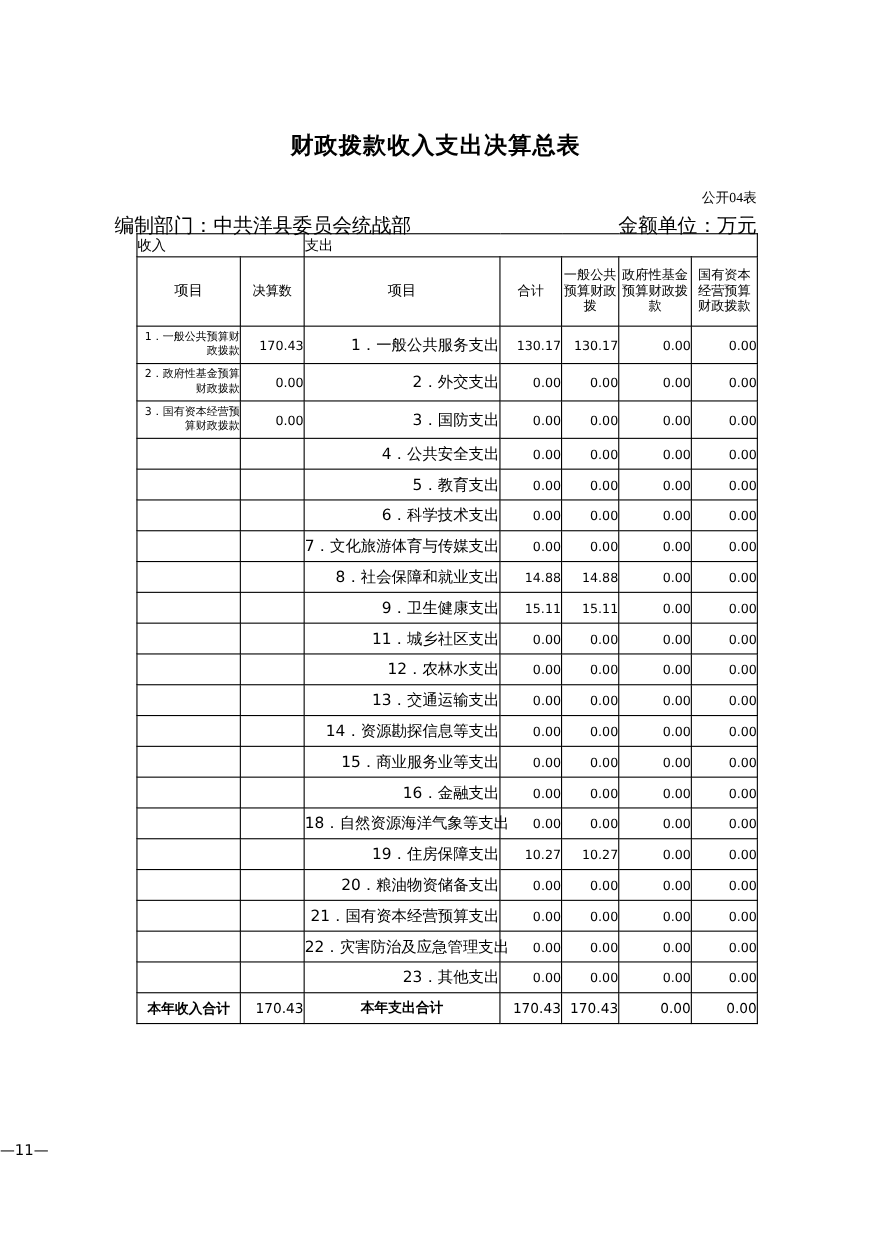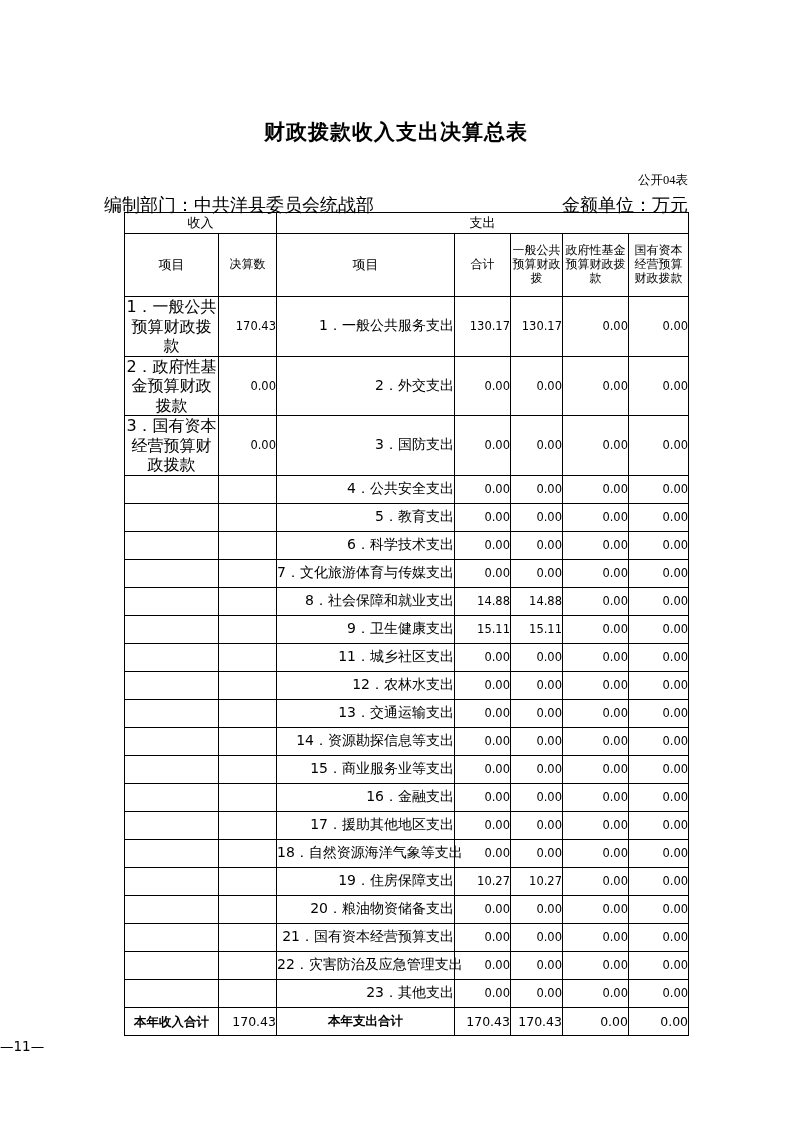--- a/index.html
+++ b/index.html
@@ -58,38 +58,38 @@
     width: 564px;
     font-size: 11.5px;
   }
   table.budget td, table.budget th {
     border: 1px solid #000000;
     padding: 0;
     vertical-align: middle;
     font-weight: normal;
   }
   .hdr-group {
-    text-align: center;
+    text-align: left;
     height: 20px;
     font-size: 13px;
   }
   .hdr-cell {
     text-align: center;
     height: 62px;
     font-size: 12px;
     line-height: 1.15;
     padding: 0 1px;
   }
   .hdr-cell.big { font-size: 13px; }
 
   .cell-label {
     padding: 2px 2px 2px 3px;
-    font-size: 16px;
+    font-size: 10px;
     line-height: 1.22;
-    text-align: center;
+    text-align: right;
   }
   .cell-label-exp {
     padding: 2px 2px 2px 5px;
     font-size: 14px;
     text-align: right;
     white-space: nowrap;
   }
   .cell-num {
     text-align: right;
     padding: 2px 4px 2px 2px;
@@ -312,29 +312,20 @@
       <tr class="row-h">
         <td class="empty-cell"></td>
         <td class="empty-cell"></td>
         <td class="cell-label-exp">16．金融支出</td>
         <td class="cell-num">0.00</td>
         <td class="cell-num">0.00</td>
         <td class="cell-num">0.00</td>
         <td class="cell-num">0.00</td>
       </tr>
 
-      <tr class="row-h">
-        <td class="empty-cell"></td>
-        <td class="empty-cell"></td>
-        <td class="cell-label-exp">17．援助其他地区支出</td>
-        <td class="cell-num">0.00</td>
-        <td class="cell-num">0.00</td>
-        <td class="cell-num">0.00</td>
-        <td class="cell-num">0.00</td>
-      </tr>
 
       <tr class="row-h">
         <td class="empty-cell"></td>
         <td class="empty-cell"></td>
         <td class="cell-label-exp">18．自然资源海洋气象等支出</td>
         <td class="cell-num">0.00</td>
         <td class="cell-num">0.00</td>
         <td class="cell-num">0.00</td>
         <td class="cell-num">0.00</td>
       </tr>

